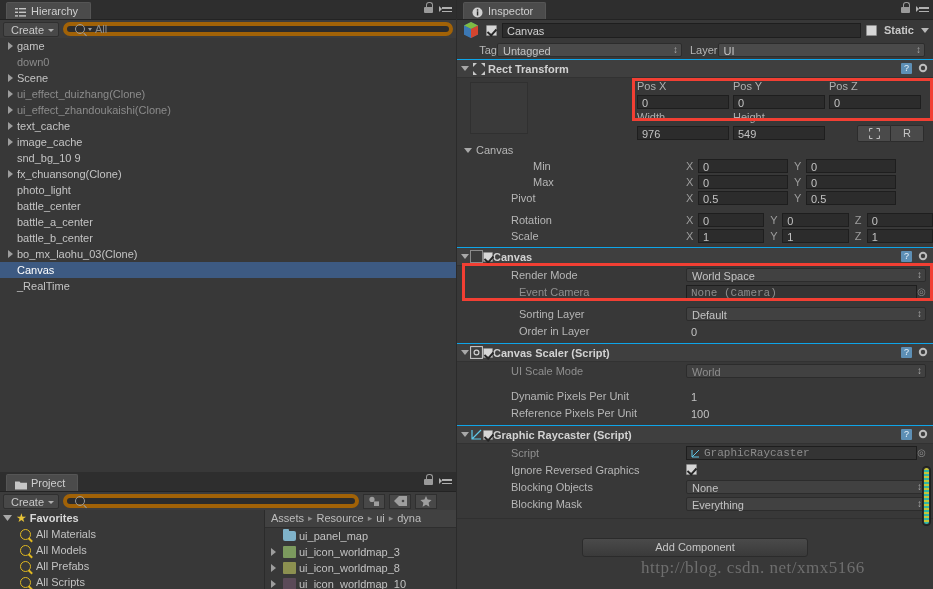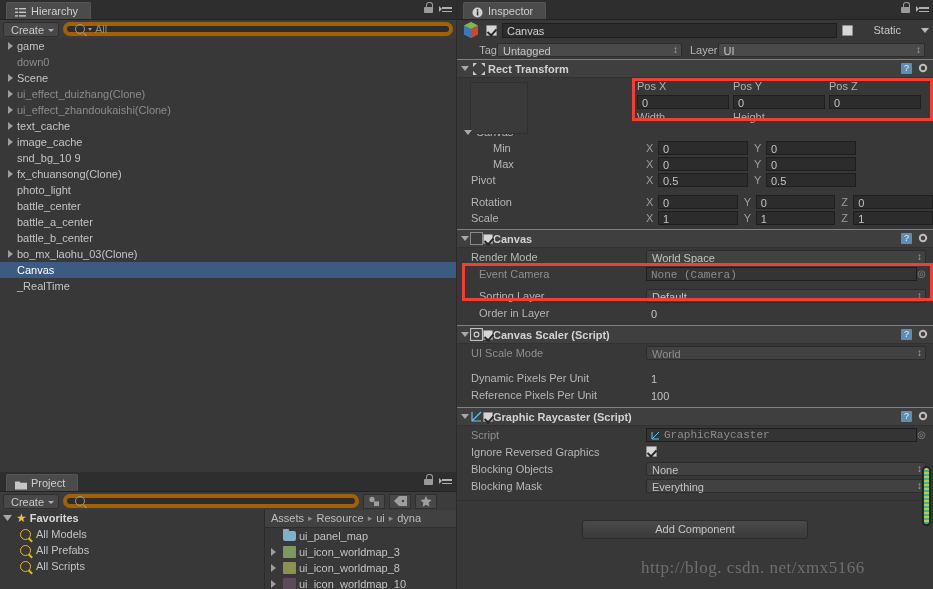--- a/index.html
+++ b/index.html
@@ -98,21 +98,21 @@
   .insbody{position:absolute;left:0;top:19px;right:0;bottom:0;overflow:hidden;}
   .namerow{height:22px;display:flex;align-items:center;padding:0 4px;gap:5px;}
   .cubeico{width:20px;height:20px;flex:none;position:relative;}
   .chk{width:11px;height:11px;background:#d6d6d6;border:1px solid #8e8e8e;
        border-radius:1px;position:relative;flex:none;box-sizing:border-box;}
   .chk.on:after{content:"";position:absolute;left:2px;top:1px;width:4px;height:7px;
        border:solid #262626;border-width:0 2px 2px 0;transform:rotate(42deg);}
   .chk.off:after{content:"";}
   .namefield{flex:1;height:15px;background:#2c2c2c;border:1px solid #1e1e1e;
        color:#d0d0d0;font-size:11px;line-height:15px;padding:0 4px;box-sizing:border-box;}
-  .staticwrap{display:flex;align-items:center;gap:20px;color:#c8c8c8;font-size:11px;}
+  .staticwrap{display:flex;align-items:center;gap:7px;color:#c8c8c8;font-size:11px;font-weight:bold;}
   .dncaret{border-left:4px solid transparent;border-right:4px solid transparent;
        border-top:5px solid #b8b8b8;}
   .tagrow{height:18px;display:flex;align-items:center;padding:0 4px;font-size:11px;}
   .lbl{color:#b6b6b6;}
   .popup{height:14px;background:#4a4a4a;border:1px solid #2c2c2c;border-radius:2px;
        color:#c3c3c3;font-size:11px;line-height:14px;padding:0 12px 0 5px;
        position:relative;box-sizing:border-box;}
   .popup:after{content:"\2195";position:absolute;right:3px;top:-1px;font-size:10px;color:#aaa;}
   .popup.flat{background:#414141;}
 
@@ -123,21 +123,21 @@
   .foldarrow:after{content:"";position:absolute;left:0;top:2px;
        border-left:4.5px solid transparent;border-right:4.5px solid transparent;
        border-top:5px solid #a8a8a8;}
   .comptitle{font-weight:bold;color:#d2d2d2;font-size:11px;}
   .hdrright{position:absolute;right:4px;top:2px;display:flex;gap:5px;align-items:center;}
   .bookico{width:11px;height:11px;background:#5d8fb5;border-radius:1px;color:#e9f3fb;
        font-size:9px;text-align:center;line-height:11px;}
   .gearico{width:12px;height:12px;position:relative;}
 
   .prow2{height:17px;display:flex;align-items:center;font-size:11px;padding-left:14px;}
-  .pname{width:175px;color:#b6b6b6;flex:none;}
+  .pname{width:175px;color:#b6b6b6;flex:none;margin-left:40px;}
   .pname.indent{padding-left:22px;width:153px;}
   .field{height:14px;background:#2c2c2c;border:1px solid #1e1e1e;color:#c2c2c2;
        font-size:11px;line-height:14px;padding:0 4px;box-sizing:border-box;}
   .field.dim{color:#8d8d8d;background:#343434;font-family:Liberation Mono, monospace;}
   .axis{color:#9d9d9d;width:12px;flex:none;font-size:11px;}
   .subhdr{font-size:11px;color:#b6b6b6;display:flex;align-items:center;gap:3px;}
 
   .redbox{position:absolute;border:3px solid #f23f33;box-sizing:border-box;
        pointer-events:none;}
   .addbtn{width:224px;height:17px;margin:0 auto;background:linear-gradient(#4a4a4a,#3a3a3a);
@@ -309,20 +309,24 @@
             <svg width="9" height="9" viewBox="0 0 9 9" style="position:absolute;left:0;top:4px">
                 <path d="M0 1h9L4.5 7z" fill="#a8a8a8"></path>
               </svg>
           </span>
           <span class="star">★</span>
           <span>Favorites</span>
         </div>
         <div id="fav-list">
             <div class="prow" style="padding-left: 20px;">
               <span class="glass"></span>
+              <span>All Materials</span>
+            </div>
+            <div class="prow" style="padding-left: 20px;">
+              <span class="glass"></span>
               <span>All Models</span>
             </div>
             <div class="prow" style="padding-left: 20px;">
               <span class="glass"></span>
               <span>All Prefabs</span>
             </div>
             <div class="prow" style="padding-left: 20px;">
               <span class="glass"></span>
               <span>All Scripts</span>
             </div>
@@ -446,20 +450,32 @@
         </div>
         <div class="prow2" style="height:17px;padding-left:180px">
           <span class="field" style="width:92px;margin-right:4px">0</span>
           <span class="field" style="width:92px;margin-right:4px">0</span>
           <span class="field" style="width:92px">0</span>
         </div>
         <div class="prow2" style="height:14px;padding-left:180px">
           <span style="width:96px;color:#b0b0b0">Width</span>
           <span style="width:96px;color:#b0b0b0">Height</span>
         </div>
+        <div class="prow2" style="height:18px;padding-left:180px">
+          <span class="field" style="width:92px;margin-right:4px">976</span>
+          <span class="field" style="width:92px">549</span>
+          <span style="margin-left:32px;display:flex">
+            <span style="width:32px;height:15px;background:#4a4a4a;border:1px solid #2c2c2c;border-radius:2px 0 0 2px;display:flex;align-items:center;justify-content:center">
+              <svg width="11" height="11" viewBox="0 0 11 11">
+                  <path d="M0.5 0.5h3M7.5 0.5h3M10.5 0.5v3M10.5 7.5v3M10.5 10.5h-3M3.5 10.5h-3M0.5 10.5v-3M0.5 3.5v-3" stroke="#bcbcbc" fill="none" stroke-width="1.2"></path>
+                </svg>
+            </span>
+            <span style="width:32px;height:15px;background:#4a4a4a;border:1px solid #2c2c2c;border-left:none;border-radius:0 2px 2px 0;color:#c6c6c6;font-size:11px;text-align:center;line-height:15px">R</span>
+          </span>
+        </div>
 
         <div class="prow2" style="height:16px;padding-left:7px">
           <span class="subhdr">
             <span class="foldarrow"></span>
             <span>Canvas</span>
           </span>
         </div>
         <div class="prow2" style="height:16px">
           <span class="pname indent">Min</span>
           <span class="axis">X</span>

